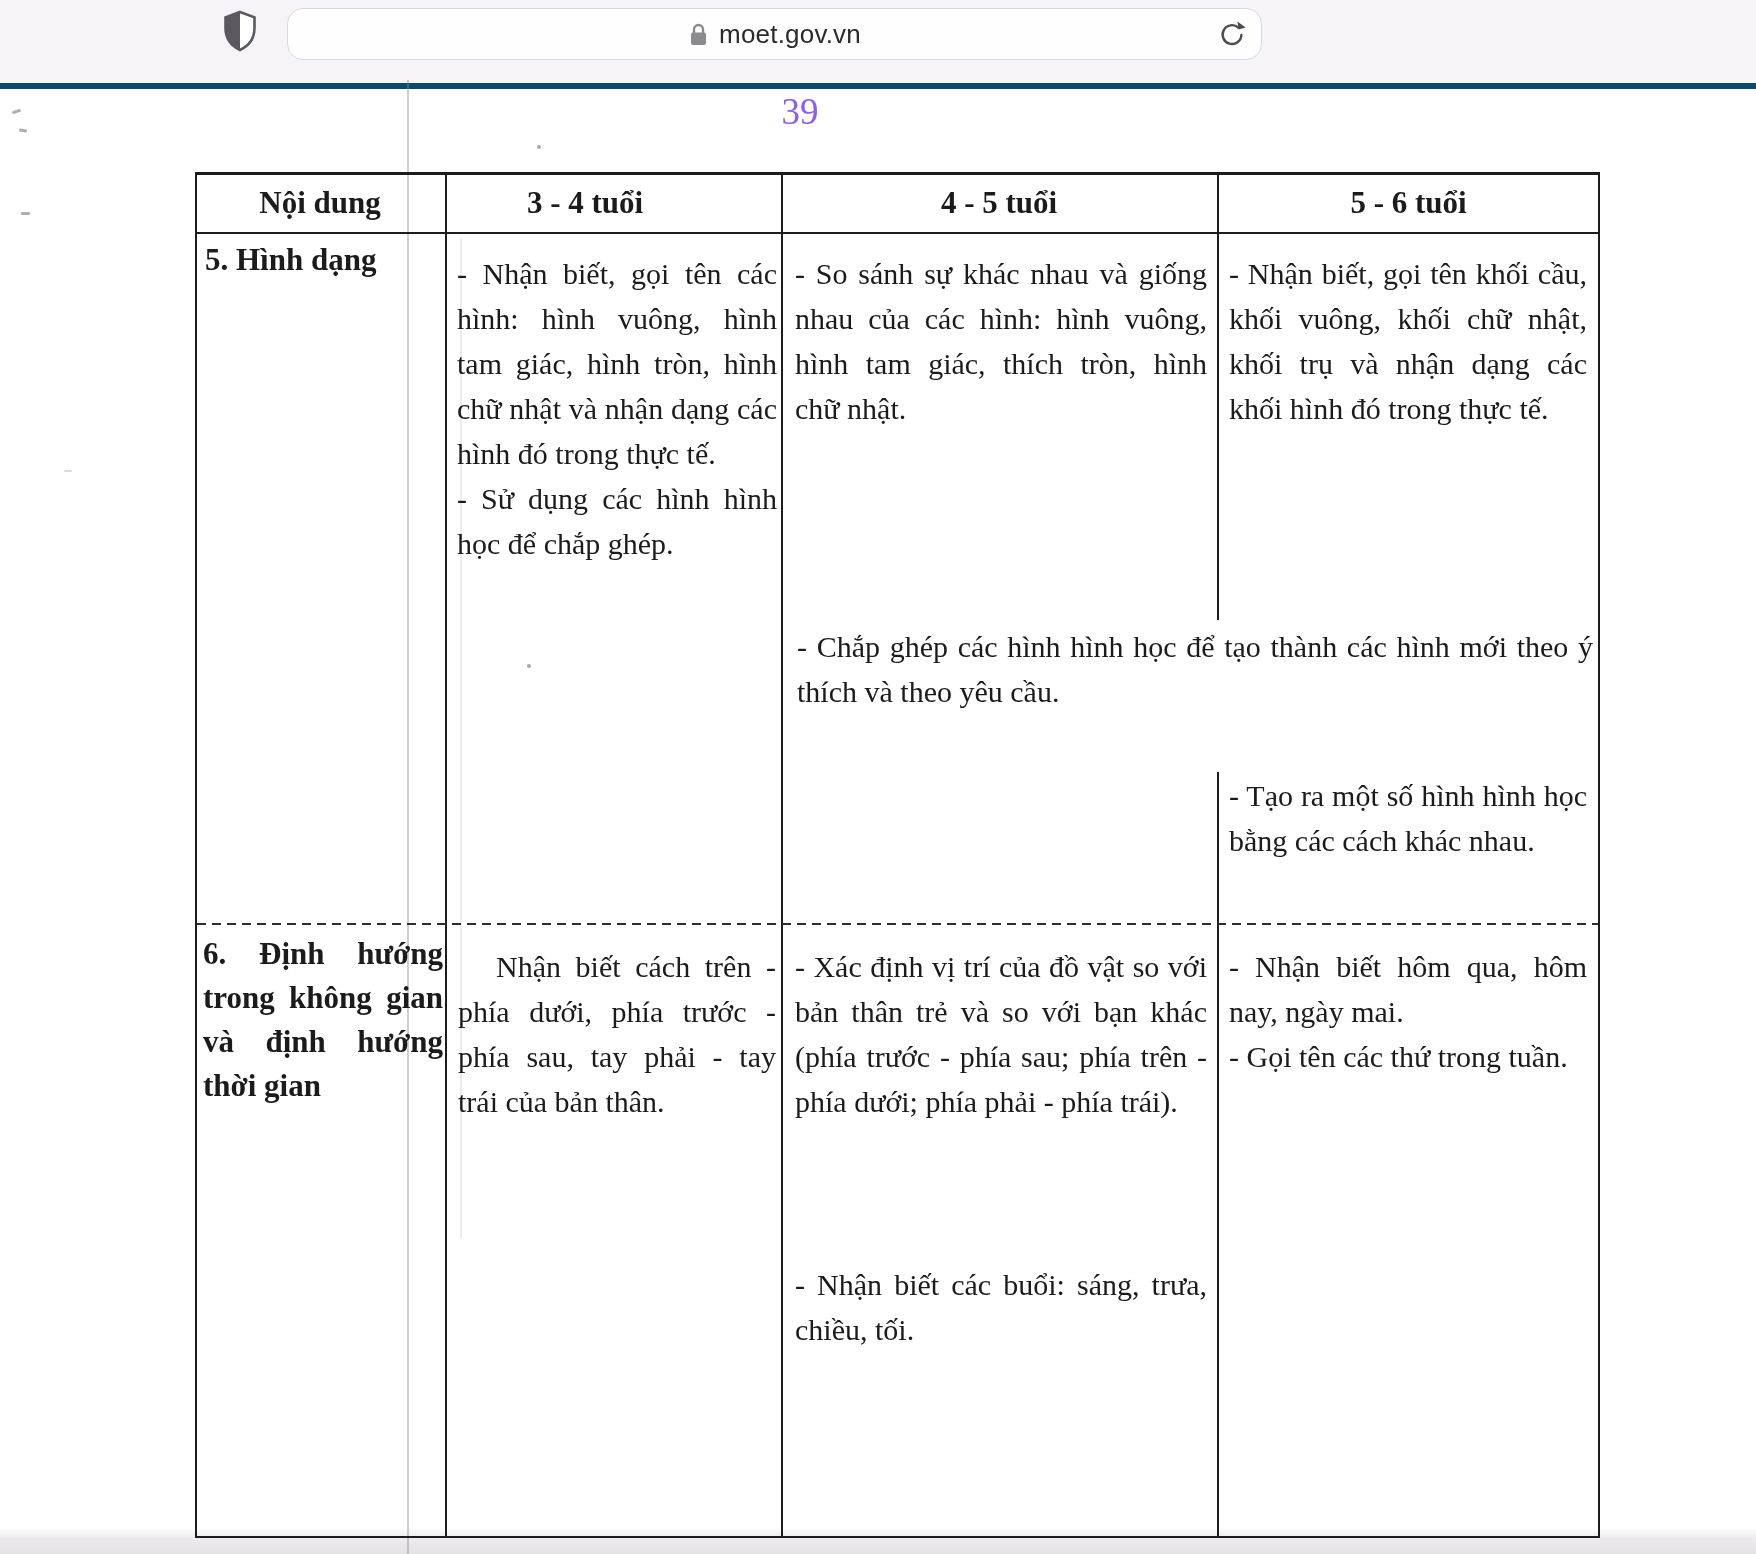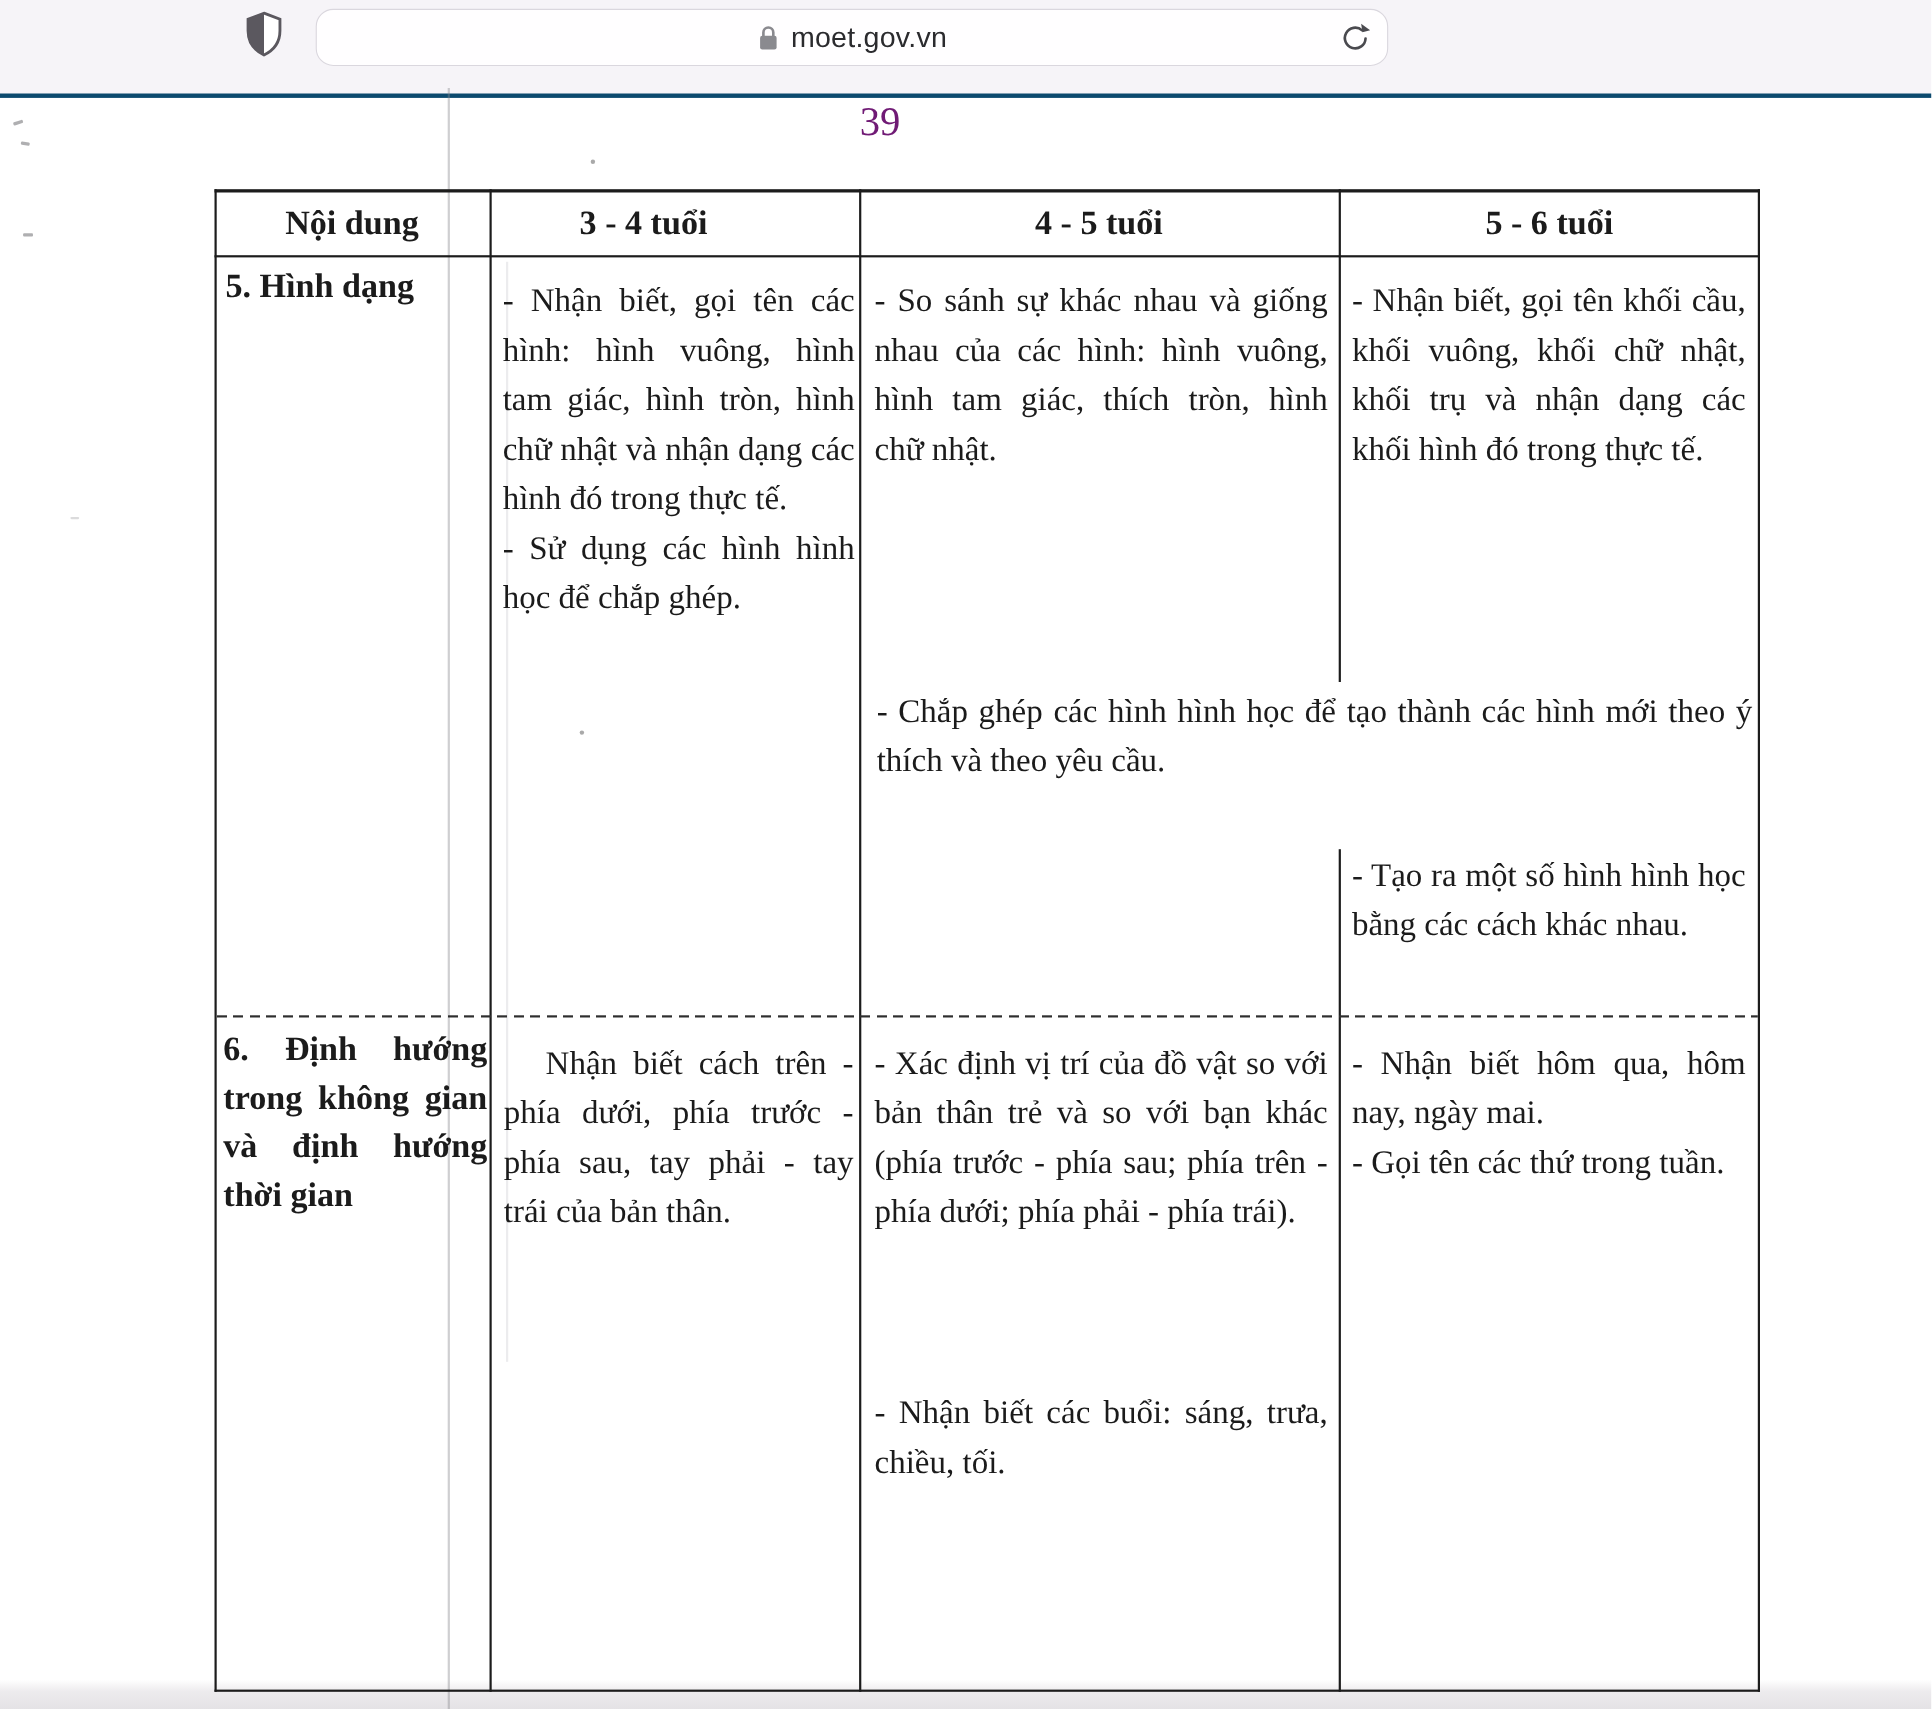--- a/index.html
+++ b/index.html
@@ -4,39 +4,39 @@
 <style>
   html,body { margin:0; padding:0; background:#ffffff; }
   .screen {
     position:relative; width:1756px; height:1554px; overflow:hidden;
     background:#ffffff;
     font-family:"Liberation Serif","DejaVu Serif",serif;
   }
   
   .toolbar {
     position:absolute; left:0; top:0; width:1756px; height:89px;
-    background:#f6f4f8; border-bottom:4px solid #0c4a6e;
+    background:#f6f4f8; border-bottom:6px solid #0c4a6e;
     box-sizing:border-box;
   }
   .shield { position:absolute; left:222px; top:9px; width:36px; height:44px; }
   .urlbar {
     position:absolute; left:287px; top:8px; width:975px; height:52px;
     background:#fffeff; border:1.5px solid #dad7de; border-radius:16px;
     box-sizing:border-box; display:flex; align-items:center; justify-content:center; gap:10px;
   }
   .lock { display:inline-flex; margin-top:2px; }
   .url {
     font-family:"Liberation Sans","DejaVu Sans",sans-serif;
     font-size:26px; color:#2b2b2e; letter-spacing:0.2px;
   }
   .refresh { position:absolute; right:13px; top:10px; width:32px; height:32px; }
   
   .pageno {
     position:absolute; left:755px; top:90px; width:90px; text-align:center;
-    font-size:37px; color:#701a75;
+    font-size:37px; color:#8b5cf6;
   }
   .scanline  { position:absolute; left:407px; top:80px;  width:2px; height:1474px; background:rgba(135,135,140,0.40); }
   .scanline2 { position:absolute; left:460px; top:238px; width:2px; height:1000px; background:rgba(170,170,176,0.22); }
   .band {
     position:absolute; left:0; top:1527px; width:1756px; height:27px;
     background:linear-gradient(180deg, rgba(232,230,233,0) 0%, rgba(232,230,233,0.8) 40%, #e4e2e5 100%);
   }
   .mark { position:absolute; background:rgba(95,95,100,0.5); border-radius:1px; }
   .m1 { left:12px;  top:110px; width:9px; height:3px; transform:rotate(-18deg); }
   .m2 { left:19px;  top:129px; width:8px; height:3px; transform:rotate(8deg); }

